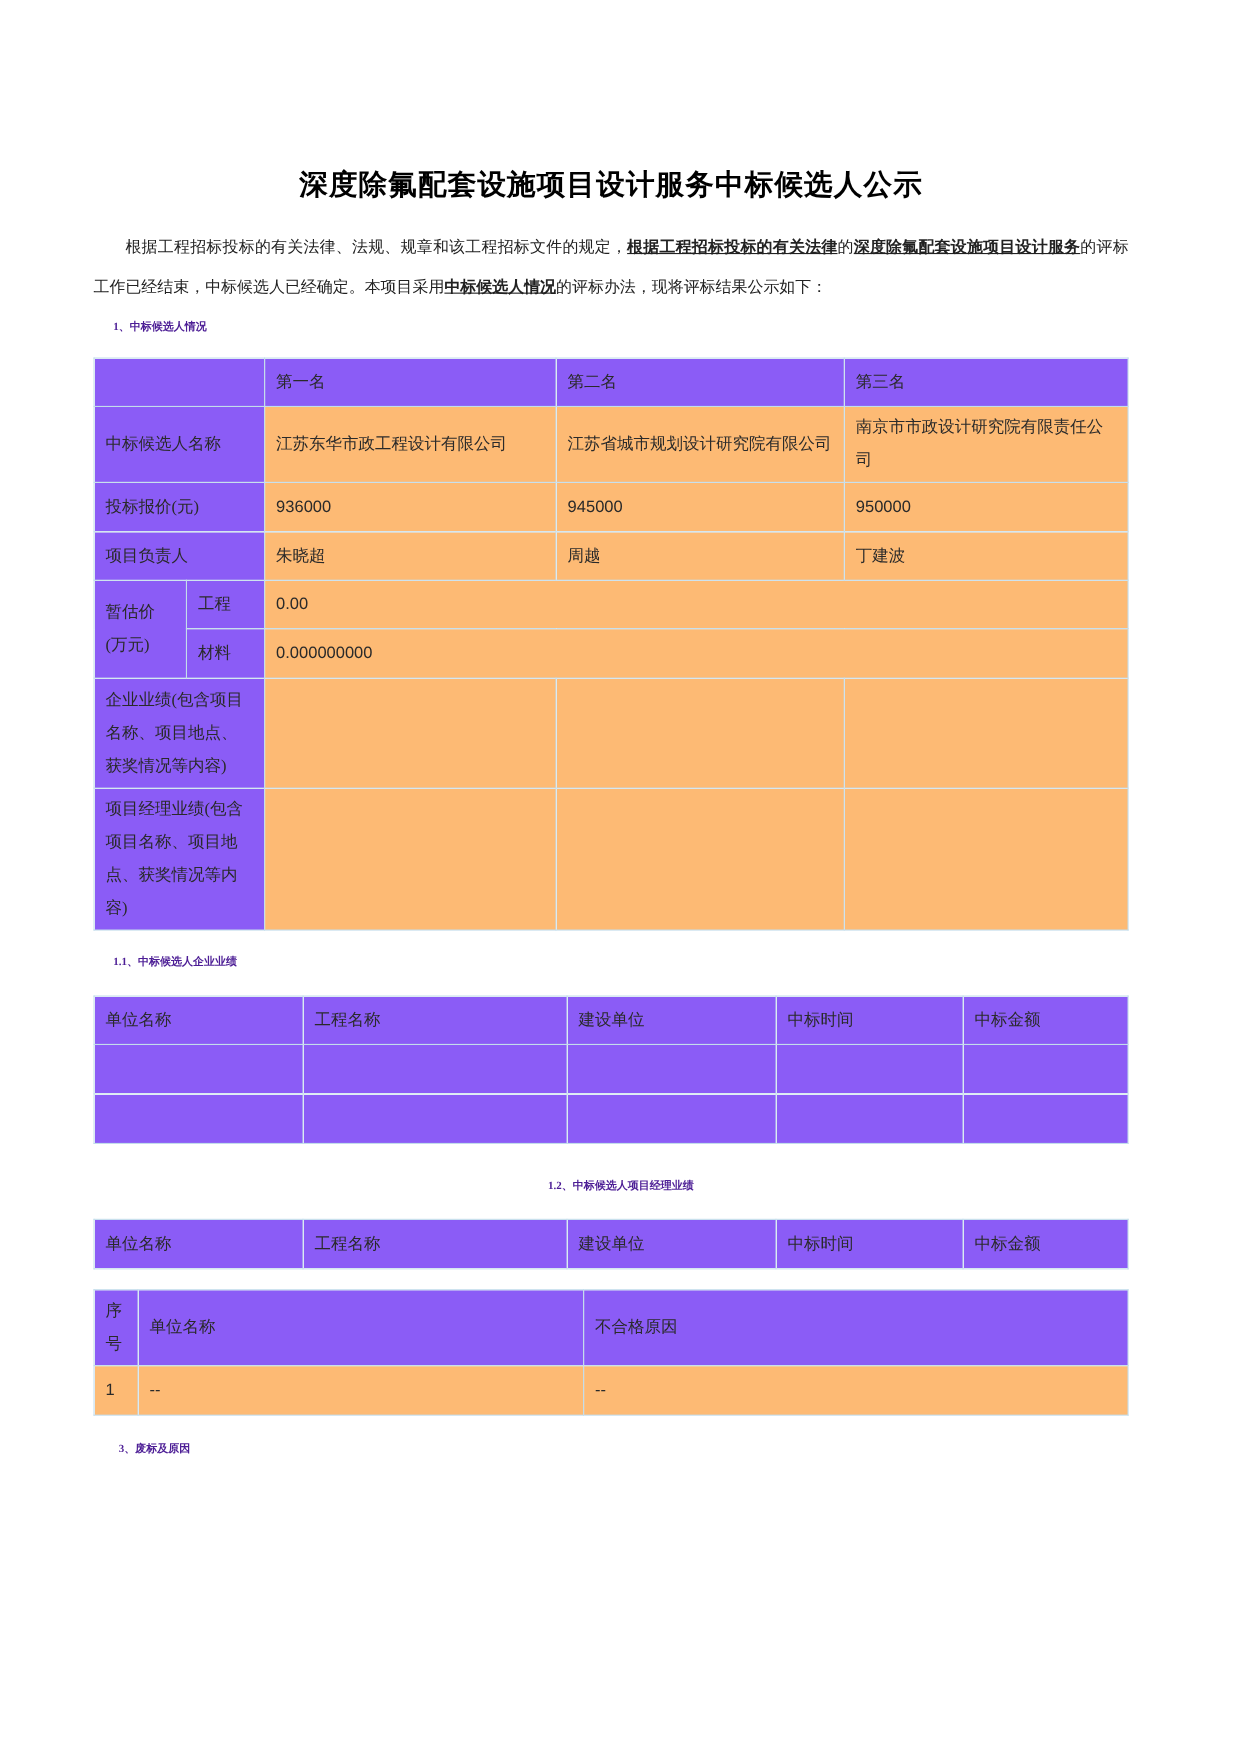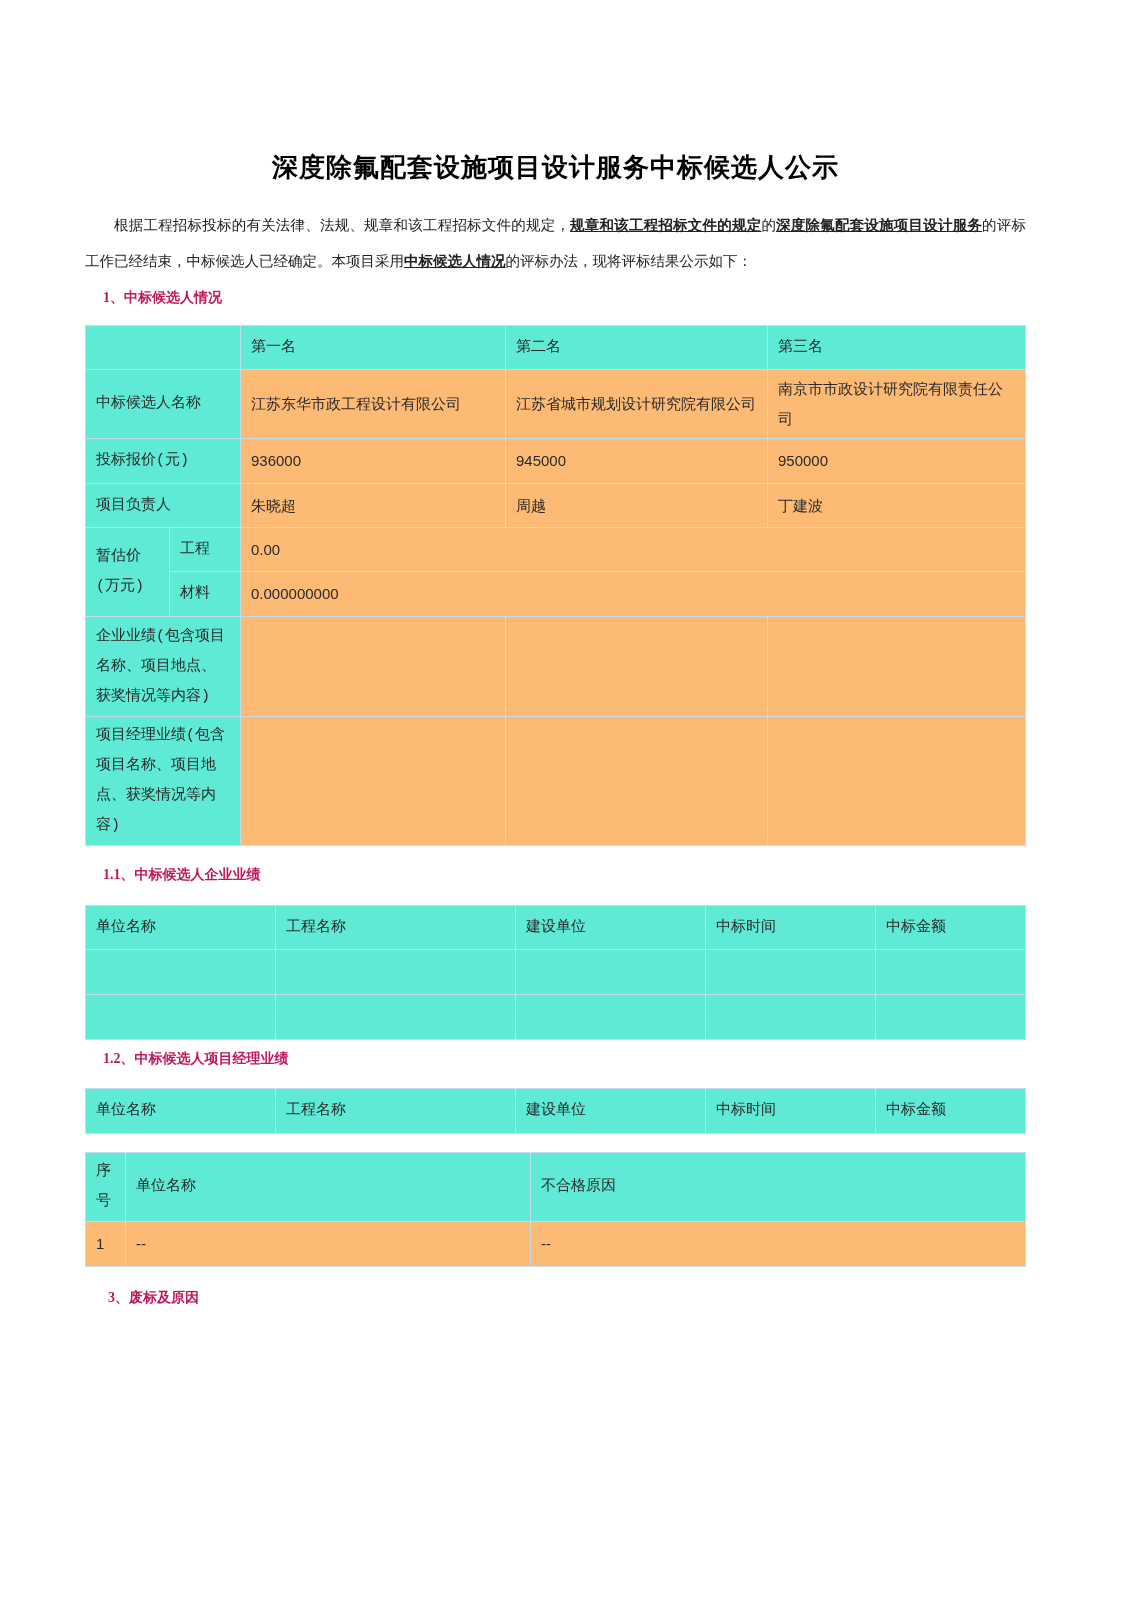--- a/index.html
+++ b/index.html
@@ -33,67 +33,67 @@
     margin-top: 21px;
     font-size: 14.5px;
     line-height: 36px;
     text-align: justify;
     text-indent: 2em;
     color: #222;
   }
   .intro .em { font-weight: bold; text-decoration: underline; }
 
   .sec-heading {
-    font-size: 14px;
+    font-size: 10px;
     font-weight: bold;
-    color: #be185d;
+    color: #4c1d95;
     margin-left: 18px;
     line-height: 22px;
   }
   .mt-s1  { margin-top: 8px;  }
   .mt-s11 { margin-top: 18px; }
-  .mt-s12 { margin-top: 8px; }
+  .mt-s12 { margin-top: 28px; text-align: center; }
   .mt-s2  { margin-top: 15px; }
   .mt-s3  { margin-top: 20px; margin-left: 23px; }
 
   table {
     border-collapse: collapse;
     table-layout: fixed;
     width: 940px;
     font-size: 15px;
     color: #2a2a2a;
   }
   td {
     border: 1px solid #c3ddeb;
     vertical-align: middle;
     padding: 4px 10px;
     line-height: 30px;
     word-break: break-all;
     overflow: hidden;
   }
-  td.blue { background: #5eead4; font-family: Liberation Mono, monospace; }
+  td.blue { background: #8b5cf6; }
   td.white { background: #fdba74; }
   .num {
     font-family: "Liberation Sans", "DejaVu Sans", sans-serif;
     font-size: 15px;
   }
   .t1 { margin-top: 16px; }
   .t11 { margin-top: 19px; }
   .t12 { margin-top: 18px; }
   .t3 { margin-top: 18px; }
 </style>
 </head>
 <body>
 
 <div class="doc">
 
   <h1 class="title">深度除氟配套设施项目设计服务中标候选人公示</h1>
 
 
-  <p class="intro"><span>根据工程招标投标的有关法律、法规、规章和该工程招标文件的规定，</span><span class="em">规章和该工程招标文件的规定</span><span>的</span><span class="em">深度除氟配套设施项目设计服务</span><span>的评标工作已经结束，中标候选人已经确定。本项目采用</span><span class="em">中标候选人情况</span><span>的评标办法，现将评标结果公示如下：</span></p>
+  <p class="intro"><span>根据工程招标投标的有关法律、法规、规章和该工程招标文件的规定，</span><span class="em">根据工程招标投标的有关法律</span><span>的</span><span class="em">深度除氟配套设施项目设计服务</span><span>的评标工作已经结束，中标候选人已经确定。本项目采用</span><span class="em">中标候选人情况</span><span>的评标办法，现将评标结果公示如下：</span></p>
 
   <h2 class="sec-heading mt-s1">1、中标候选人情况</h2>
 
   <table class="t1">
     <colgroup>
       <col style="width:84px">
         <col style="width:71px">
       <col style="width:265px">
         <col style="width:262px">
         <col style="width:258px">

